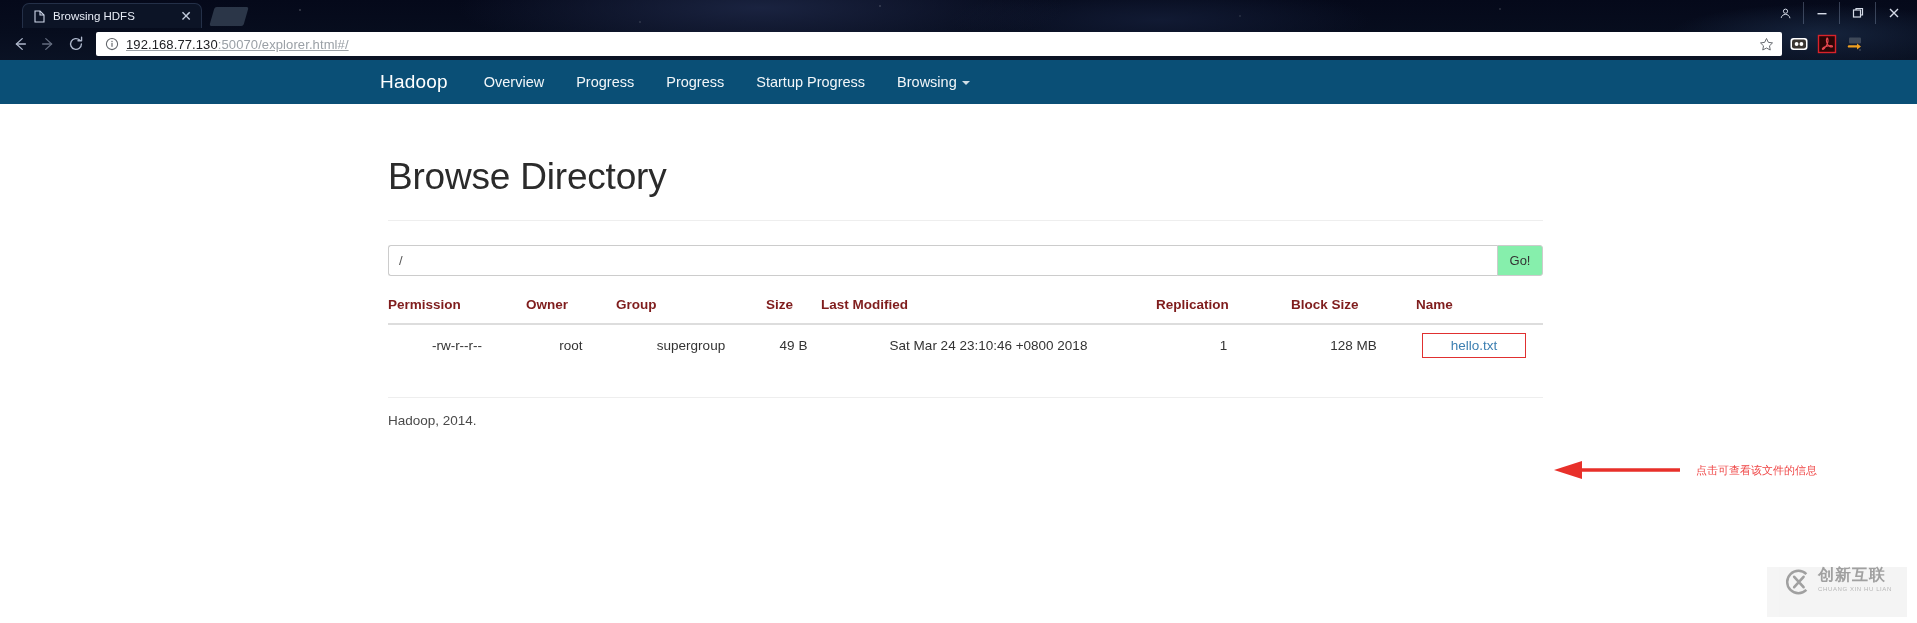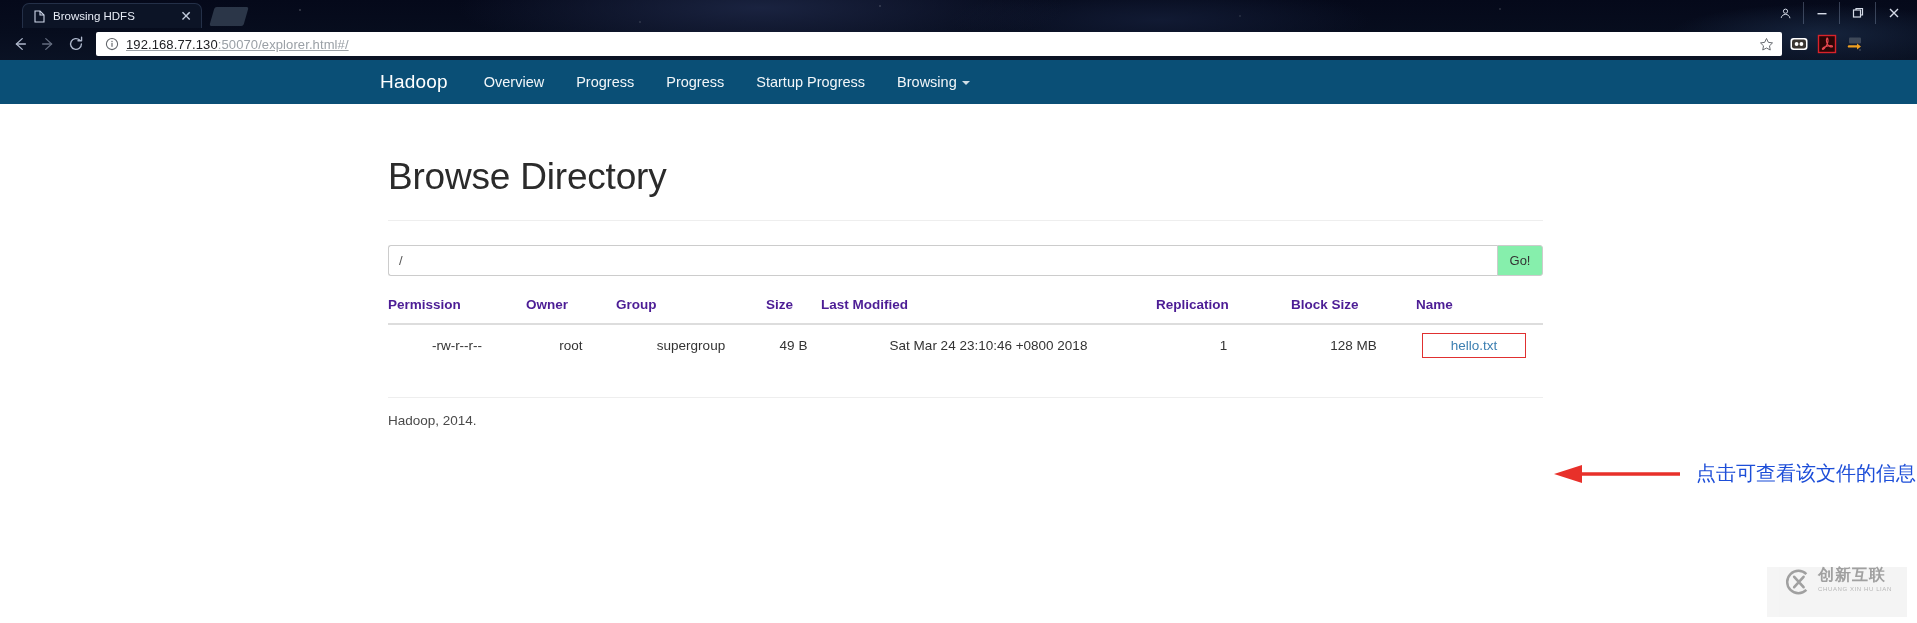--- a/index.html
+++ b/index.html
@@ -247,21 +247,21 @@
   
   table.files {
     margin-top: 21px;
     width: 100%;
     border-collapse: collapse;
   }
   table.files th {
     text-align: left;
     font-size: 13.5px;
     font-weight: bold;
-    color: #4c1d95;
+    color: #7f1d1d;
     padding: 0 0 11px 0;
     white-space: nowrap;
     margin-left: 36px;
   }
   table.files thead tr { border-bottom: 2px solid #dddddd; }
   table.files td {
     font-size: 13.5px;
     color: #333333;
     padding: 13px 0 13px 0;
     white-space: nowrap;
@@ -303,22 +303,22 @@
     position: absolute;
     left: 1552px;
     top: 356px;
     display: flex;
     align-items: center;
     pointer-events: none;
   }
   .arrow-wrap { position: relative; width: 128px; height: 20px; flex: 0 0 auto; }
   .annotation-text {
     margin-left: 16px;
-    color: #1d4ed8;
-    font-size: 20px;
+    color: #ef4444;
+    font-size: 11px;
     white-space: nowrap;
   }
 
   
   .watermark {
     position: absolute;
     right: 10px;
     bottom: 6px;
     width: 140px;
     height: 50px;

